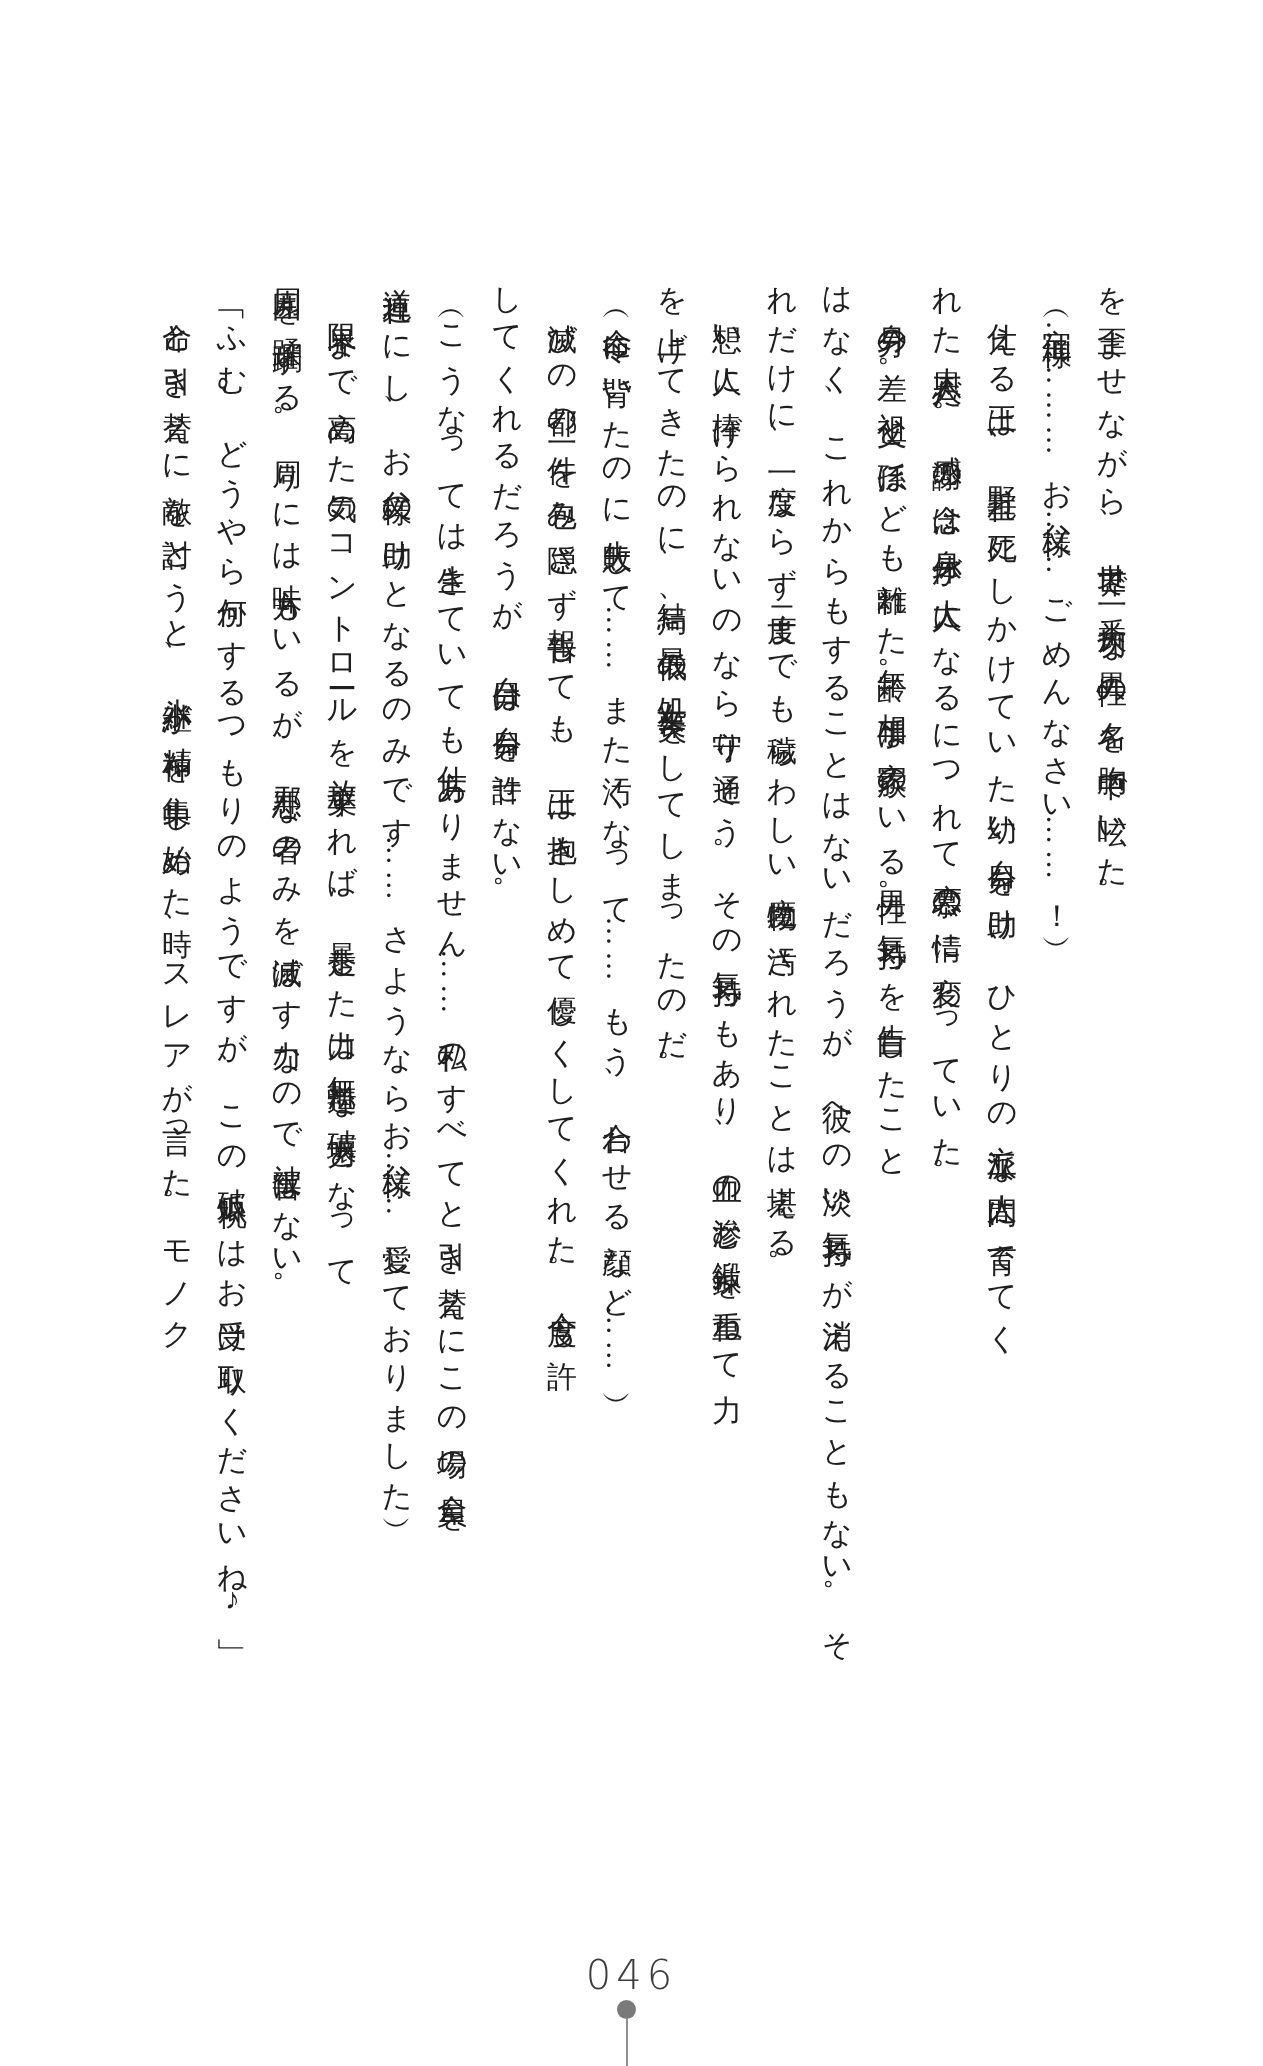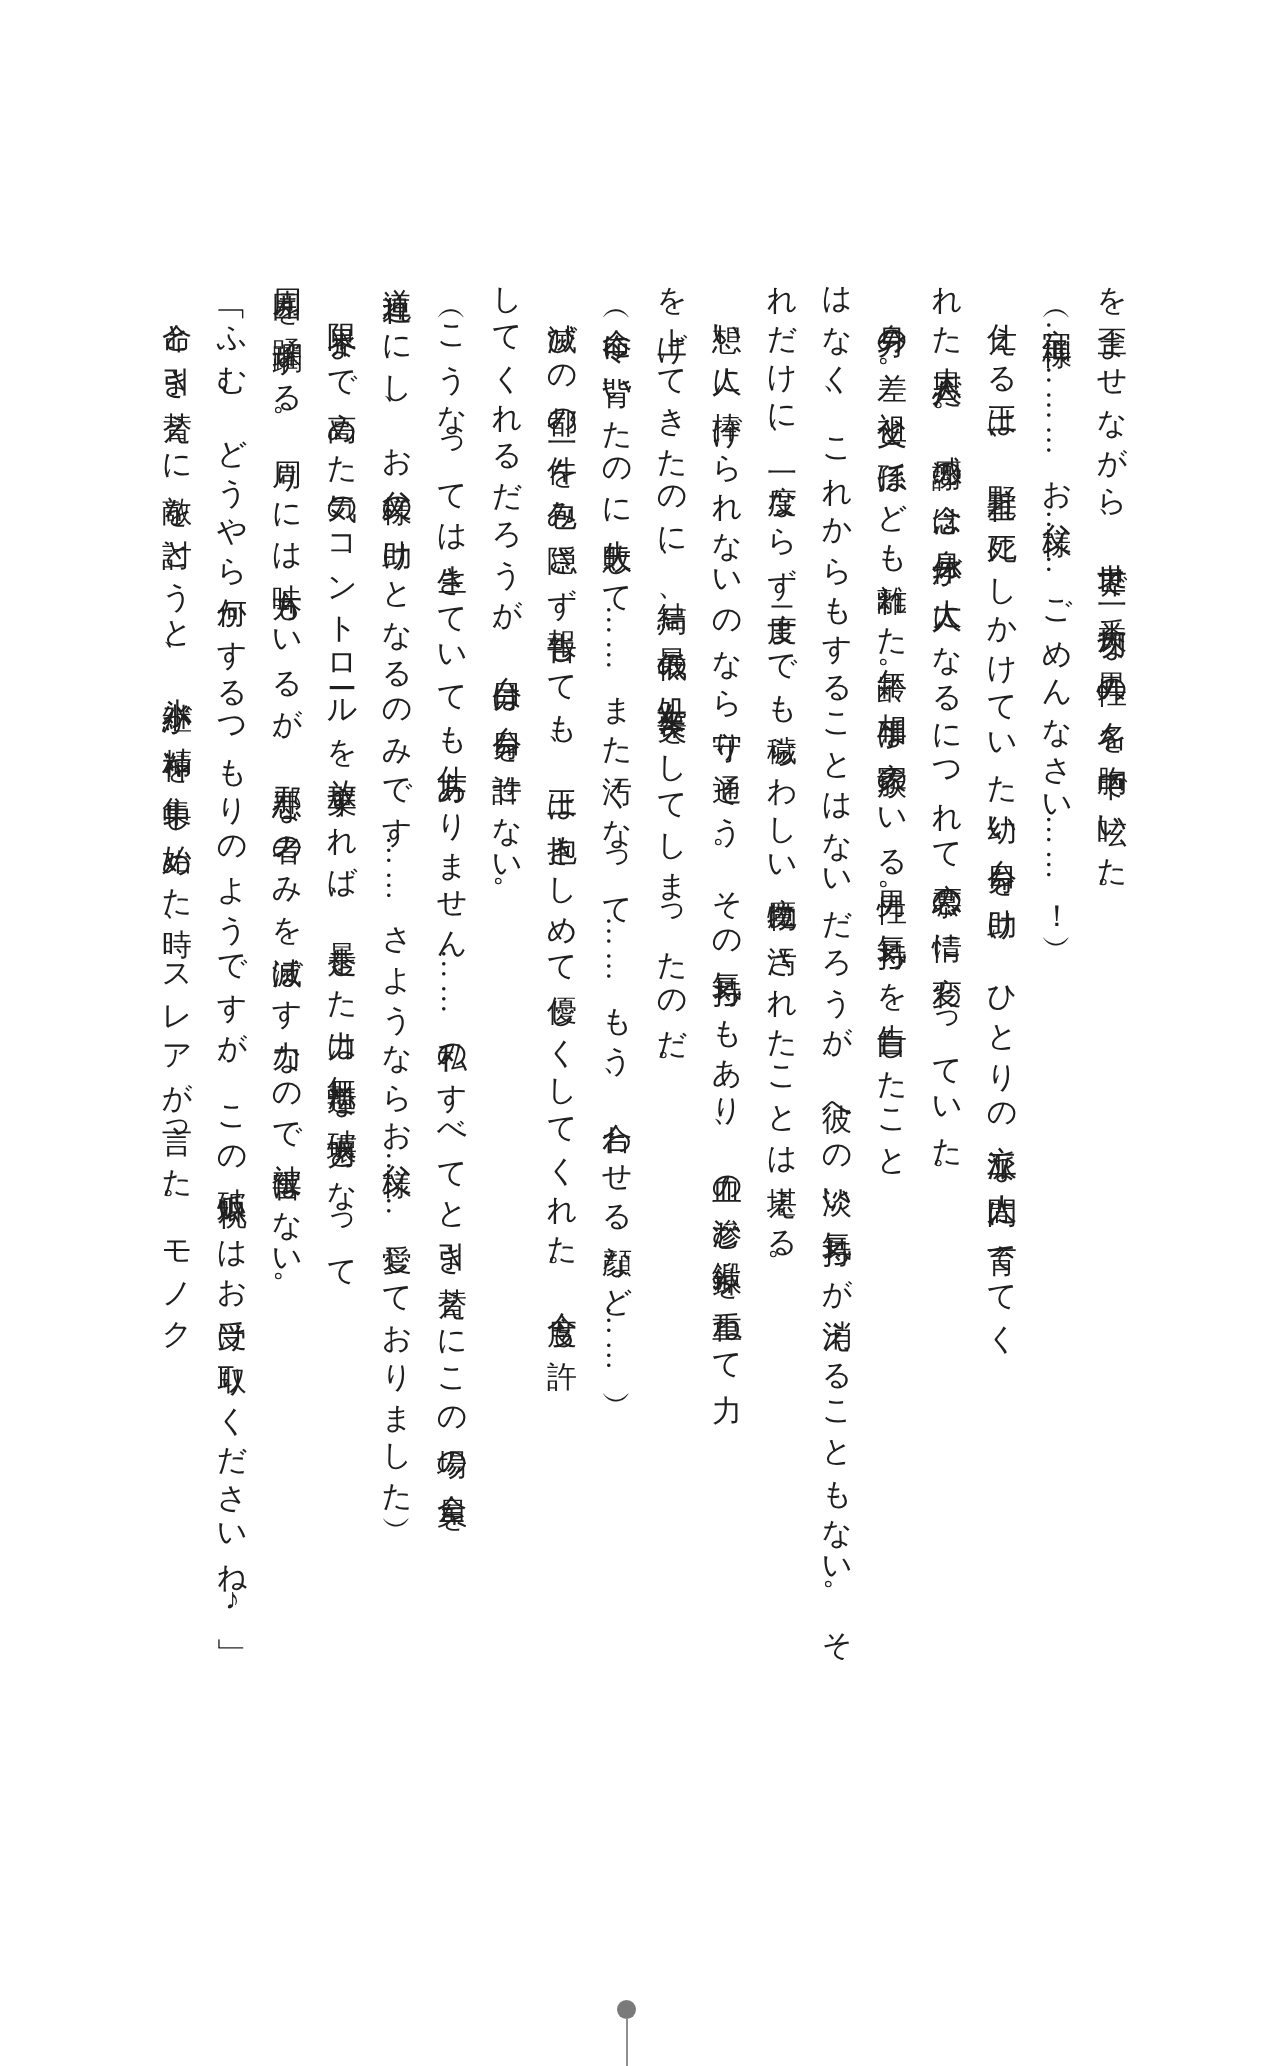--- a/index.html
+++ b/index.html
@@ -83,16 +83,17 @@
     <div class="text-line">　滅びの都の一件を包み隠さず報告しても、王は抱きしめて優しくしてくれた。今度も許</div>
     <div class="text-line">してくれるだろうが、自分は自分を許せない。</div>
     <div class="text-line">　（こうなっては生きていても仕方ありません……私のすべてと引き替えにこの場の全員を</div>
     <div class="text-line">道連れにし、お父様の助けとなるのみです……さようならお父様……愛しておりました）</div>
     <div class="text-line">　限界まで高めた気のコントロールを放棄すれば、暴走した力は無軌道な破壊力となって</div>
     <div class="text-line">周囲を蹂躙する。周りには味方もいるが、邪悪な者のみを滅ぼす力なので被害はない。</div>
     <div class="text-line">　「ふむ、どうやら何かするつもりのようですが、この破瓜祝いはお受け取りくださいね♪」</div>
     <div class="text-line">　命と引き替えに敵を討とうと、氷継が精神を集中し始めた時、スレアが言った。モノク</div>
   </div>
 
+  <div class="page-number">046</div>
   <div class="footer-dot"></div>
   <div class="footer-rule"></div>
 
 </div>
 
 </body></html>

